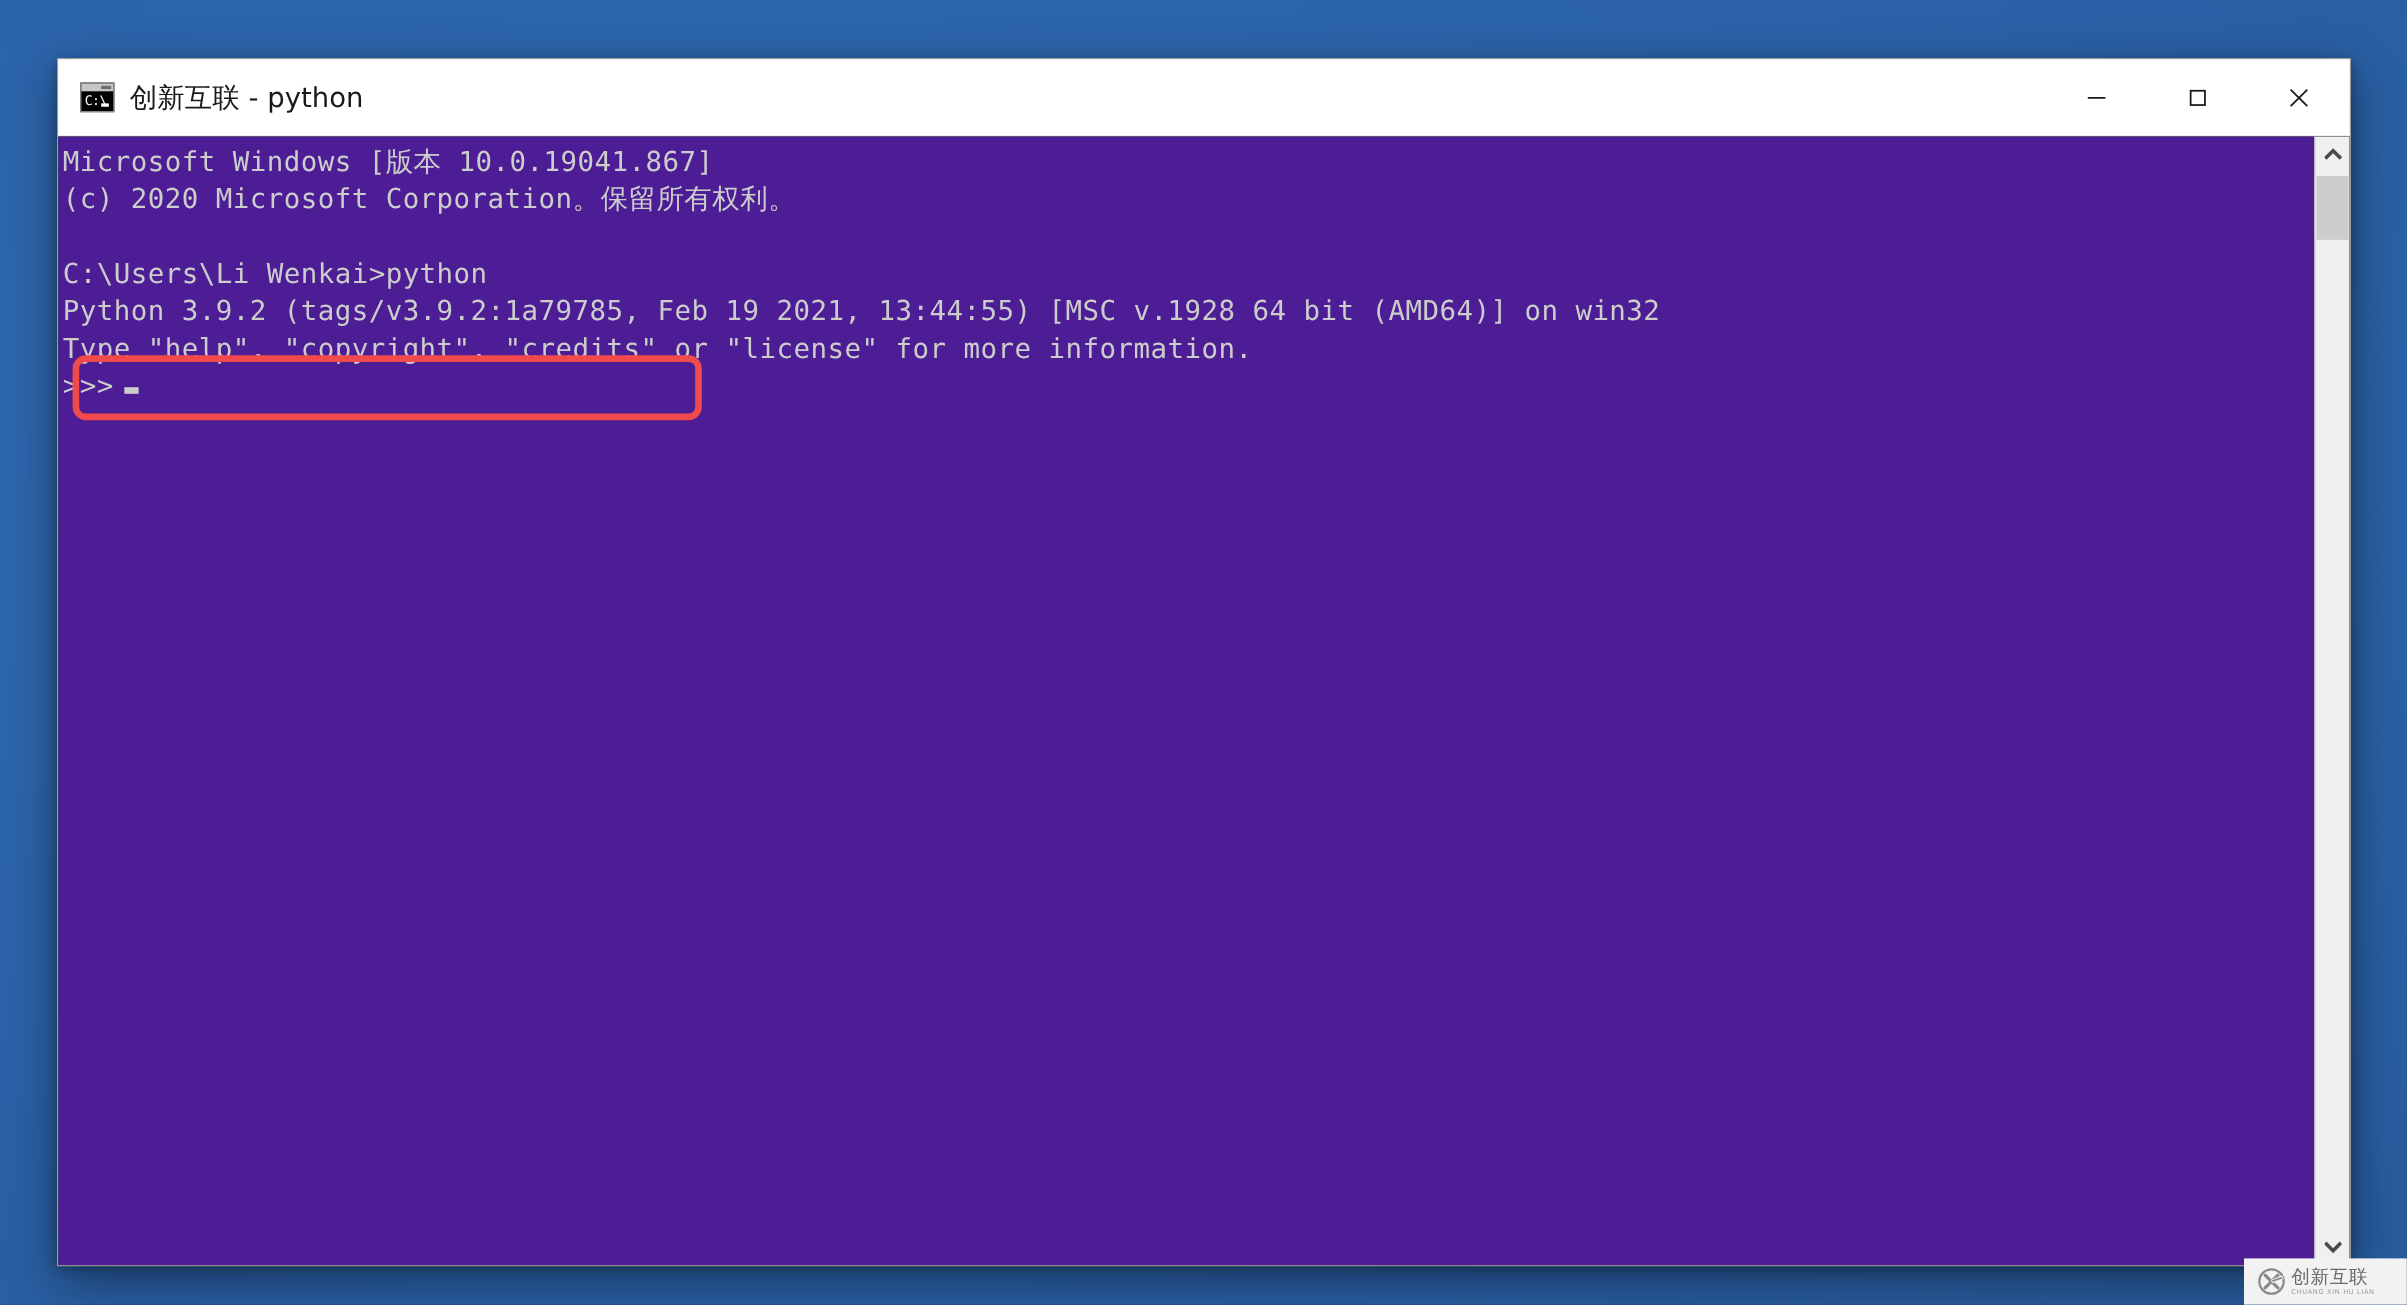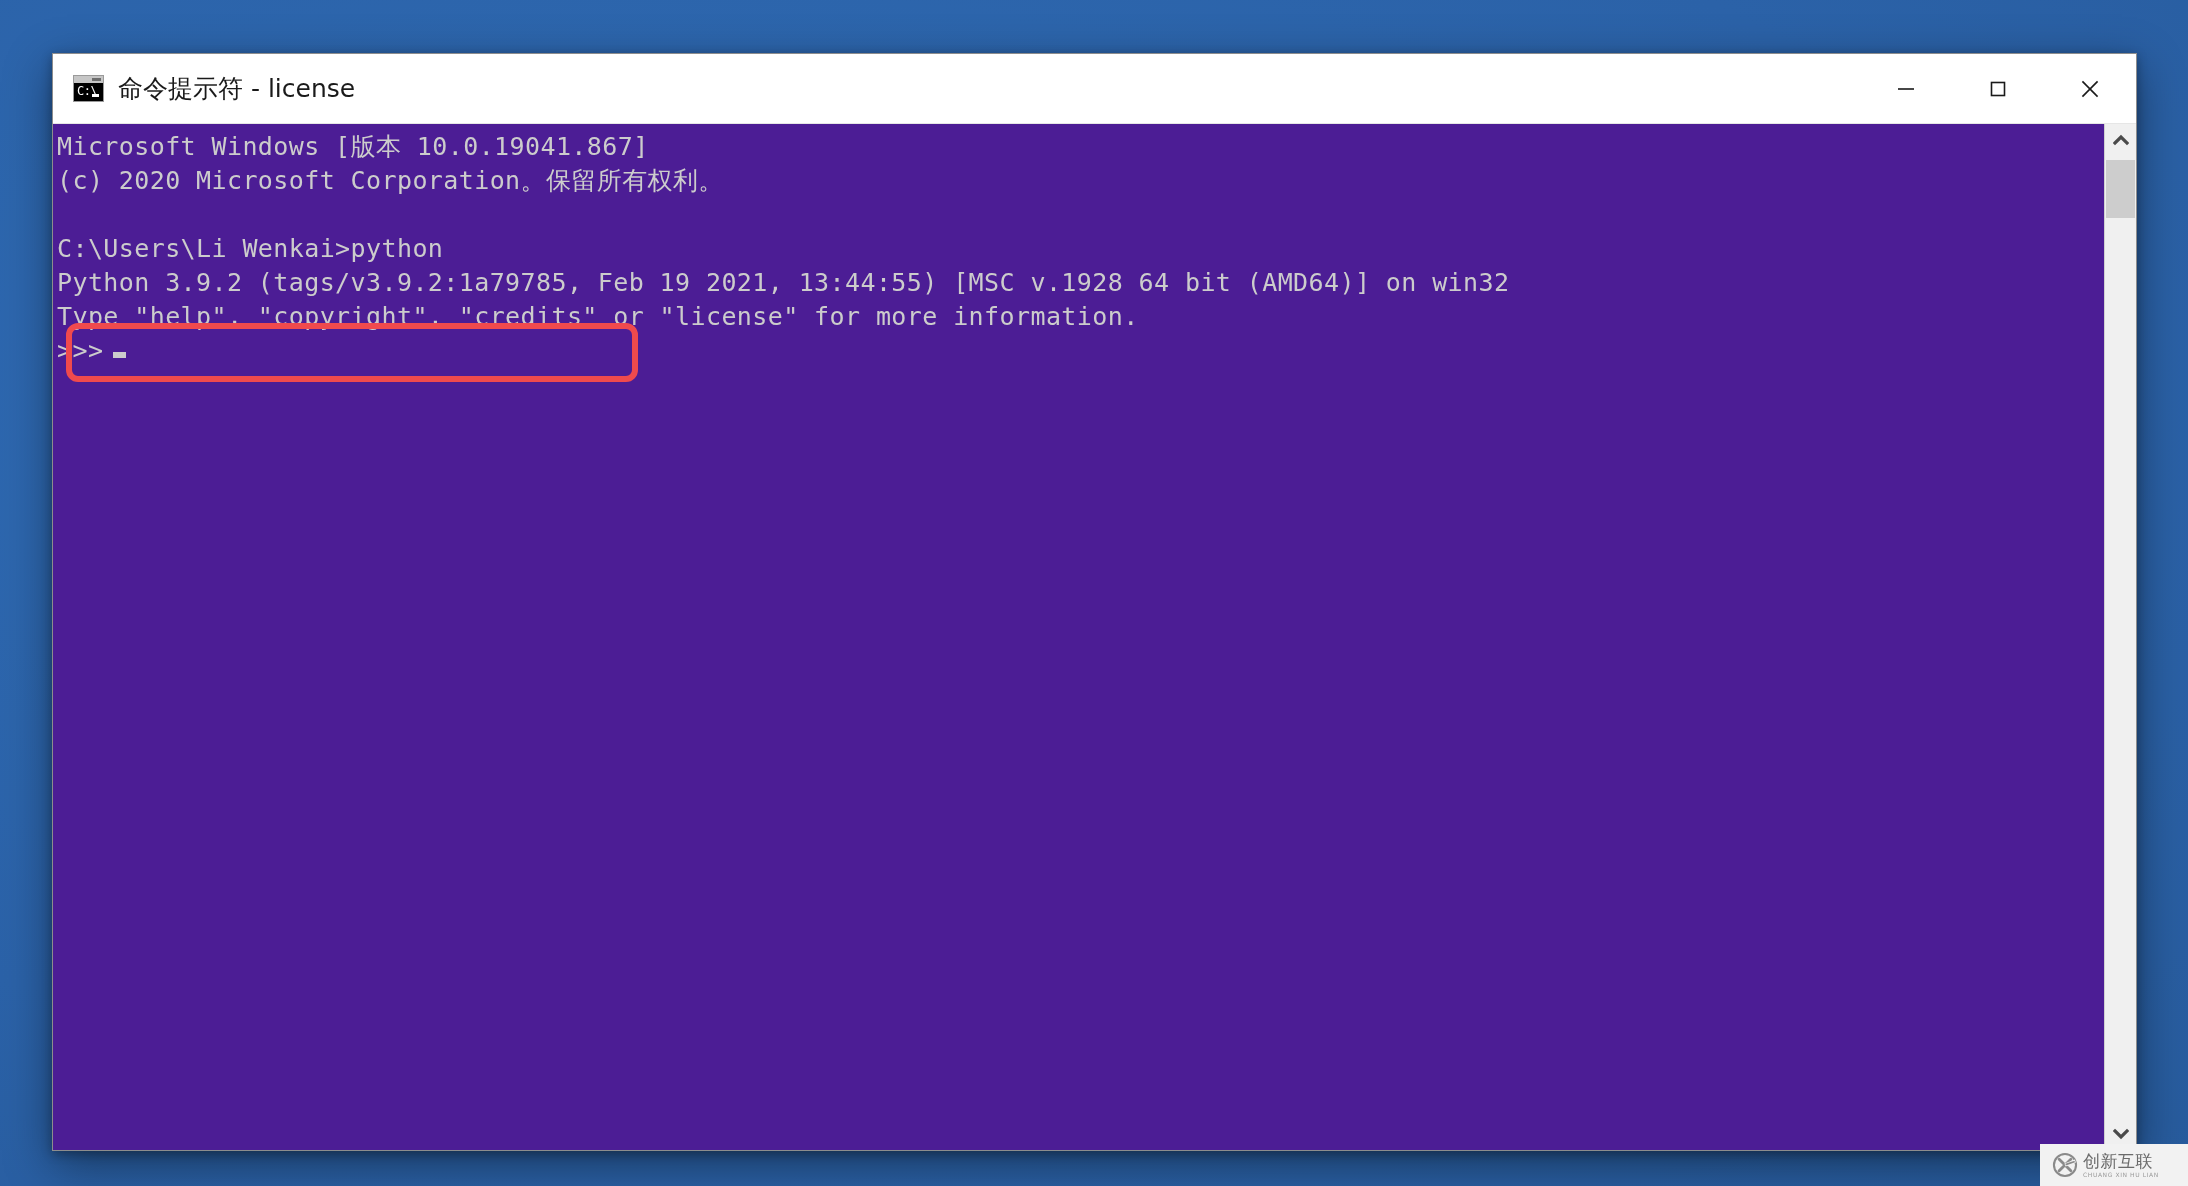--- a/index.html
+++ b/index.html
@@ -251,21 +251,21 @@
 
   <div id="cmd-window">
 
     <div id="titlebar">
       <div id="title-left">
         <span class="cmd-icon">
           <span class="bar"></span>
           <span class="glyph">C:\</span>
           <span class="cursor"></span>
         </span>
-        <span id="title-text">命令提示符 - license</span>
+        <span id="title-text">创新互联 - python</span>
       </div>
 
       <div id="window-controls">
         <div class="win-btn minimize">
           <svg width="24" height="24" viewBox="0 0 24 24">
             <line x1="4" y1="12" x2="20" y2="12" stroke="#1a1a1a" stroke-width="1.6"></line>
           </svg>
         </div>
         <div class="win-btn maximize">
           <svg width="24" height="24" viewBox="0 0 24 24">

